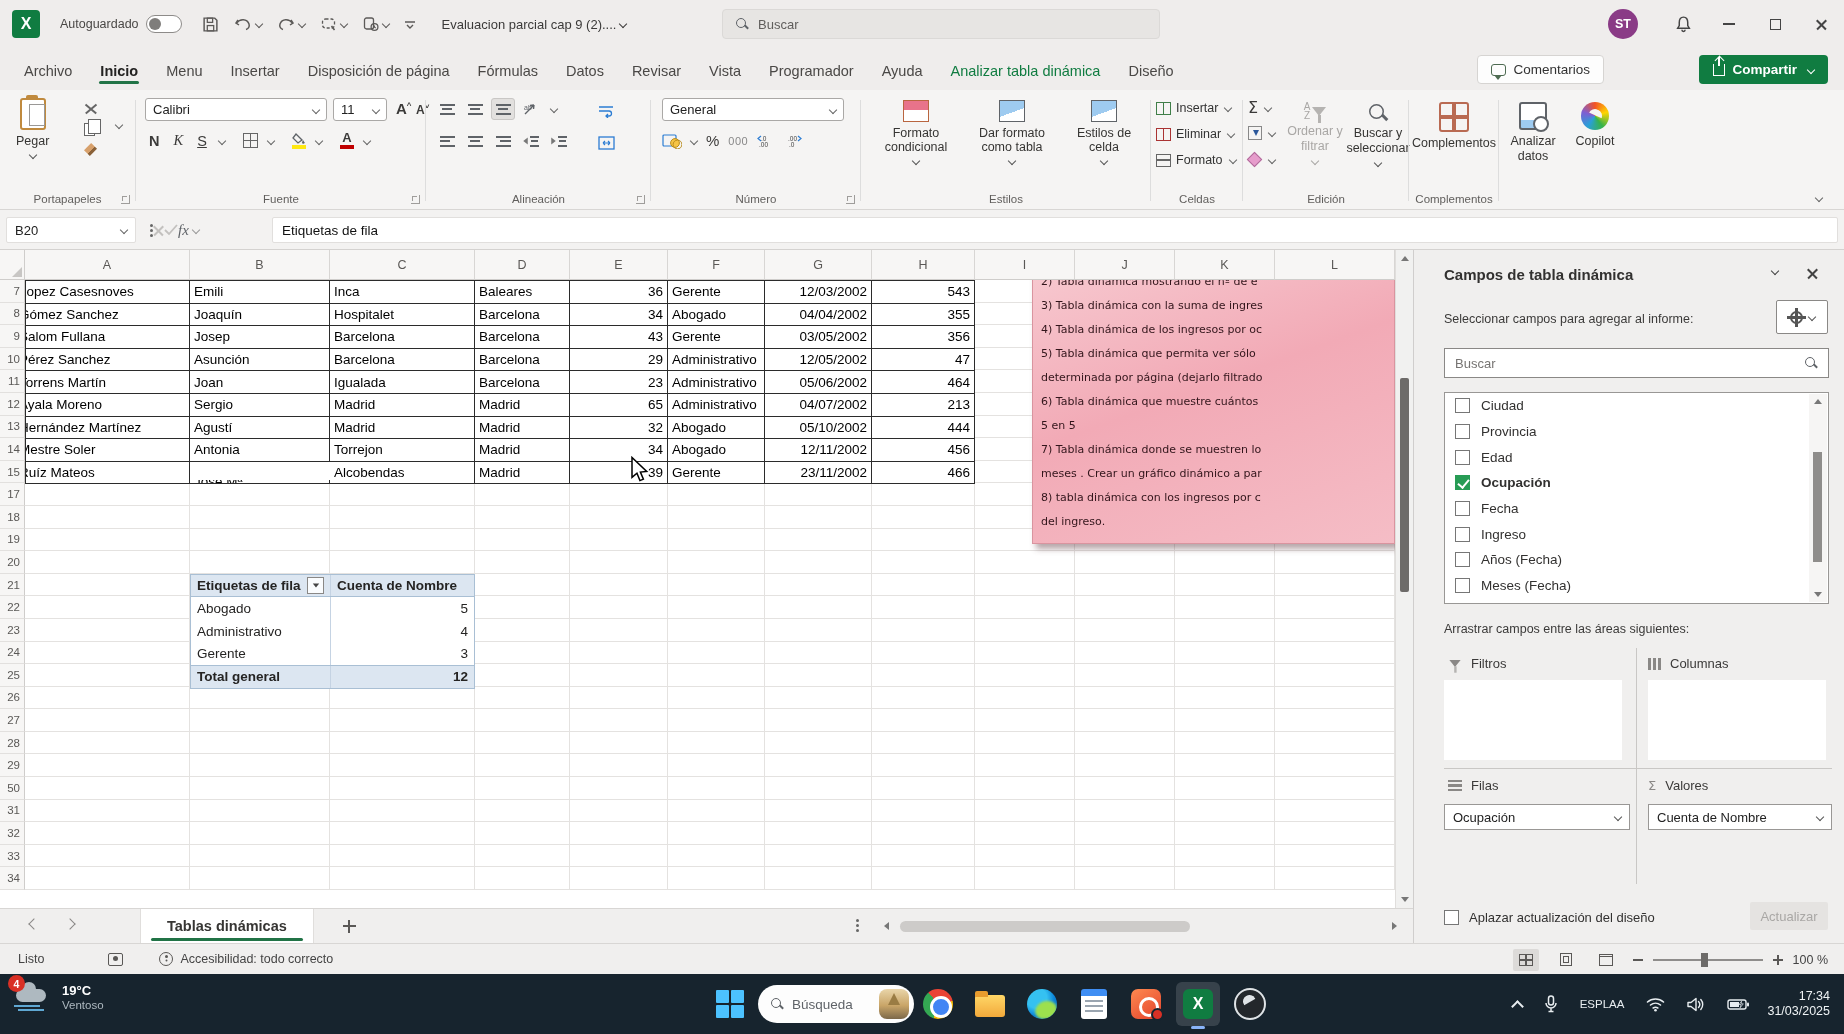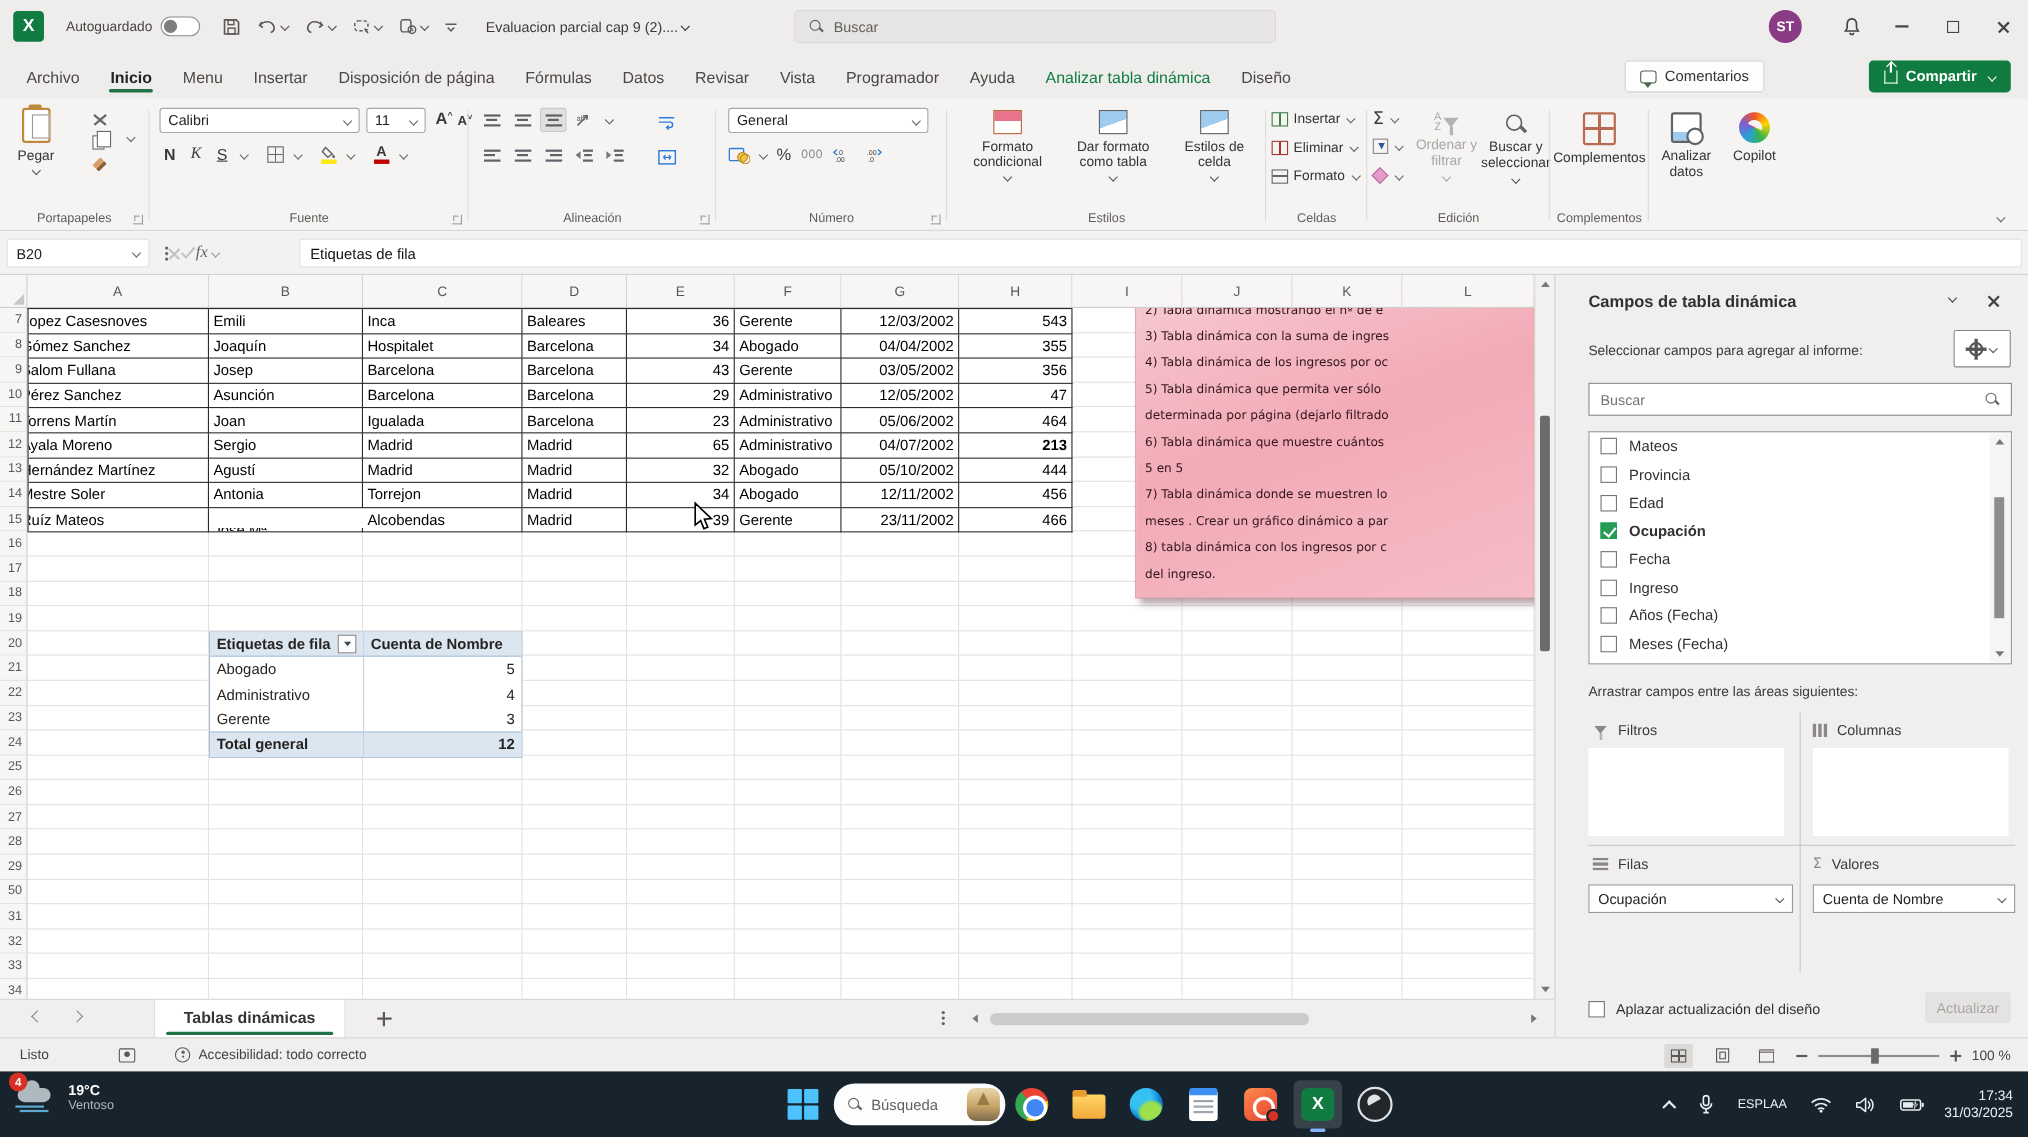--- a/index.html
+++ b/index.html
@@ -783,35 +783,20 @@
             <div class="g-cell" style="width: 98px;"></div>
             <div class="g-cell" style="width: 97px;"></div>
             <div class="g-cell" style="width: 107px;"></div>
             <div class="g-cell" style="width: 103px;"></div>
             <div class="g-cell" style="width: 100px;"></div>
             <div class="g-cell" style="width: 100px;"></div>
             <div class="g-cell" style="width: 100px;"></div>
             <div class="g-cell" style="width: 120px;"></div>
           </div>
           <div class="g-row">
-            <div class="g-rowhdr">16</div>
-            <div class="g-cell" style="width: 165px;"></div>
-            <div class="g-cell" style="width: 140px;"></div>
-            <div class="g-cell" style="width: 145px;"></div>
-            <div class="g-cell" style="width: 95px;"></div>
-            <div class="g-cell" style="width: 98px;"></div>
-            <div class="g-cell" style="width: 97px;"></div>
-            <div class="g-cell" style="width: 107px;"></div>
-            <div class="g-cell" style="width: 103px;"></div>
-            <div class="g-cell" style="width: 100px;"></div>
-            <div class="g-cell" style="width: 100px;"></div>
-            <div class="g-cell" style="width: 100px;"></div>
-            <div class="g-cell" style="width: 120px;"></div>
-          </div>
-          <div class="g-row">
             <div class="g-rowhdr">17</div>
             <div class="g-cell" style="width: 165px;"></div>
             <div class="g-cell" style="width: 140px;"></div>
             <div class="g-cell" style="width: 145px;"></div>
             <div class="g-cell" style="width: 95px;"></div>
             <div class="g-cell" style="width: 98px;"></div>
             <div class="g-cell" style="width: 97px;"></div>
             <div class="g-cell" style="width: 107px;"></div>
             <div class="g-cell" style="width: 103px;"></div>
             <div class="g-cell" style="width: 100px;"></div>
@@ -1143,21 +1128,21 @@
             <div class="dt-cell al-r" style="width: 103px;">464</div>
           </div>
           <div class="dt-row">
             <div class="dt-cell  clipA" style="width: 164px;">Ayala Moreno</div>
             <div class="dt-cell " style="width: 140px;">Sergio</div>
             <div class="dt-cell " style="width: 145px;">Madrid</div>
             <div class="dt-cell " style="width: 95px;">Madrid</div>
             <div class="dt-cell al-r" style="width: 98px;">65</div>
             <div class="dt-cell " style="width: 97px;">Administrativo</div>
             <div class="dt-cell al-r" style="width: 107px;">04/07/2002</div>
-            <div class="dt-cell al-r" style="width: 103px; font-weight: bold;">213</div>
+            <div class="dt-cell al-r" style="width: 103px;">213</div>
           </div>
           <div class="dt-row">
             <div class="dt-cell  clipA" style="width: 164px;">Hernández Martínez</div>
             <div class="dt-cell " style="width: 140px;">Agustí</div>
             <div class="dt-cell " style="width: 145px;">Madrid</div>
             <div class="dt-cell " style="width: 95px;">Madrid</div>
             <div class="dt-cell al-r" style="width: 98px;">32</div>
             <div class="dt-cell " style="width: 97px;">Abogado</div>
             <div class="dt-cell al-r" style="width: 107px;">05/10/2002</div>
             <div class="dt-cell al-r" style="width: 103px;">444</div>
@@ -1244,21 +1229,21 @@
           <span class="chev" style="margin:0;"></span>
       </div>
       <div class="pn-search">
         <span>Buscar</span>
         <span class="mag"></span>
       </div>
       <div class="fldlist">
         <div id="field-list-items">
             <div class="fld">
               <div class="cb"></div>
-              <div>Mateos</div>
+              <div>Ciudad</div>
             </div>
             <div class="fld">
               <div class="cb"></div>
               <div>Provincia</div>
             </div>
             <div class="fld">
               <div class="cb"></div>
               <div>Edad</div>
             </div>
             <div class="fld bold">

